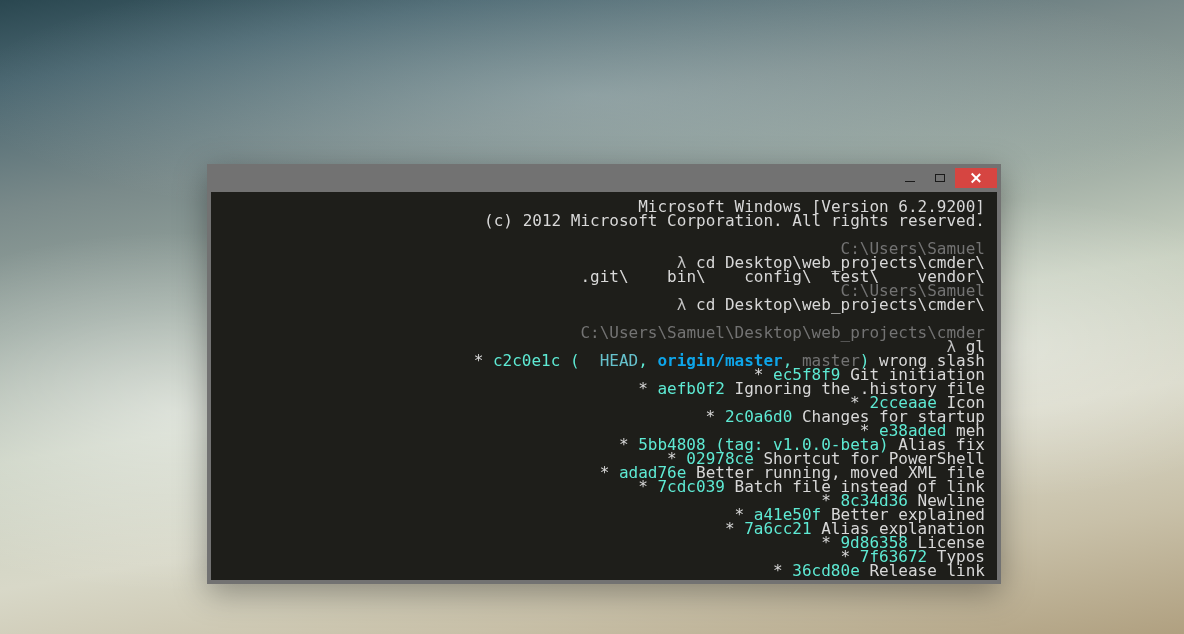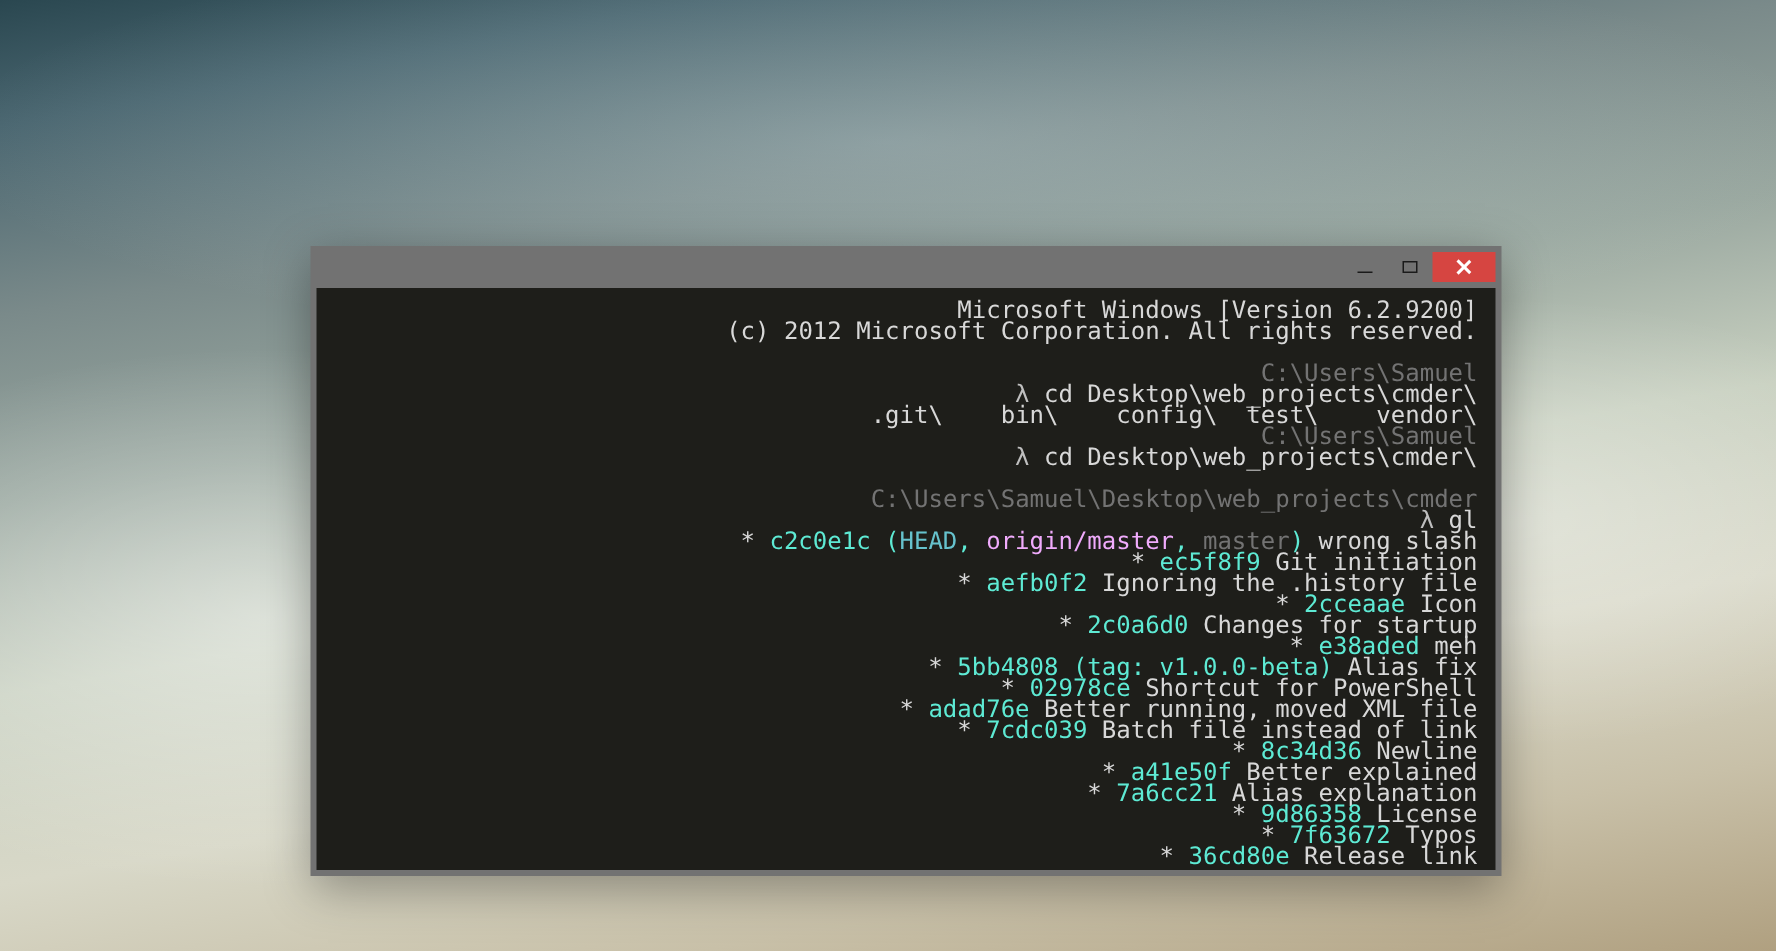--- a/index.html
+++ b/index.html
@@ -78,22 +78,22 @@
     padding: 8px 12px 8px 12px;
     color: #cccccc;
     font-size: 16px;
     line-height: 14px;
     white-space: pre;
     overflow: hidden;
     text-align: right;
   }
   .green  { color: #737373; }
   .yellow { color: #5eead4; }
-  .cyan   { color: #66c2cd; }
-  .red    { color: #f0abfc; }
+  .cyan   { color: #66c2cd; margin-left: 20px; }
+  .red    { color: #0ea5e9; font-weight: bold; }
   .grey   { color: #bfbfbf; }
   .white  { color: #d8d8d8; }
 
   .line { display: block; }
 </style>
 </head>
 <body>
 
 <div class="window">
   <div class="titlebar">

